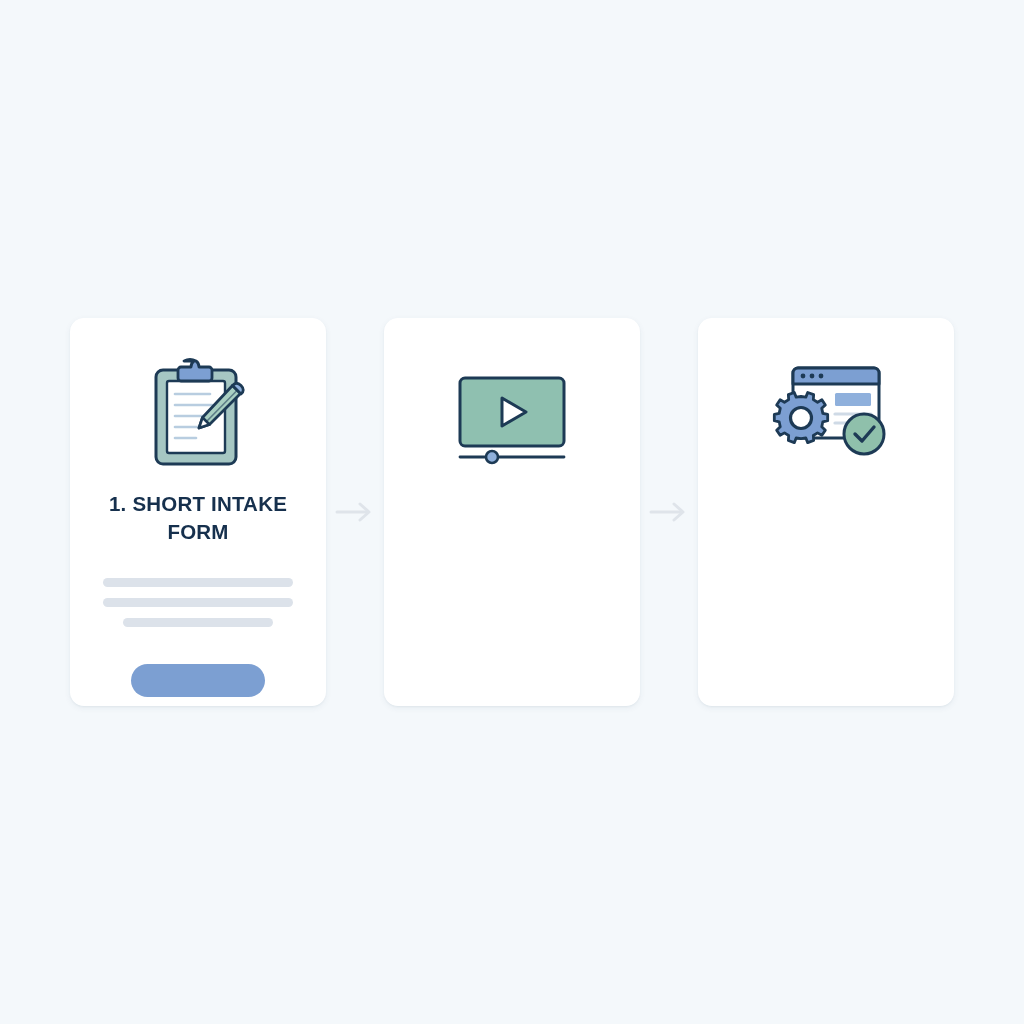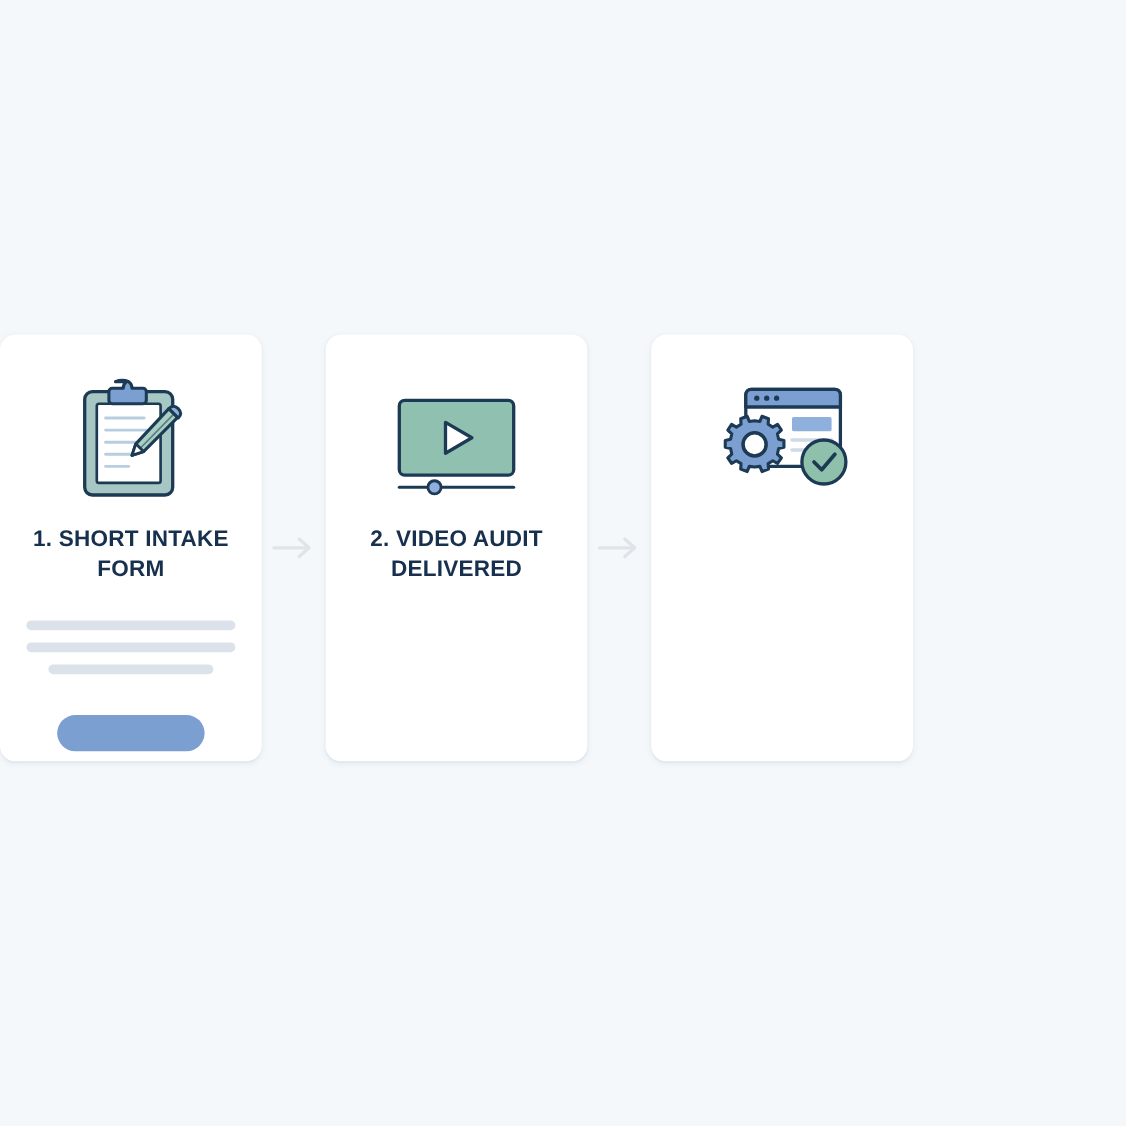--- a/index.html
+++ b/index.html
@@ -17,22 +17,22 @@
   #stage {
     position: relative;
     width: 1024px;
     height: 1024px;
   }
 
   
   .flow-row {
     position: absolute;
     left: 0;
-    top: 304px;
-    width: 830px;
+    top: 318px;
+    width: 1024px;
     height: 390px;
     display: flex;
     flex-direction: row;
     align-items: flex-start;
     justify-content: center;
   }
 
   .step-card {
     position: relative;
     width: 256px;
@@ -167,21 +167,20 @@
           <rect x="8" y="16" width="104" height="68" rx="5" fill="#8fc0b0" stroke="#1d3a55" stroke-width="3"></rect>
 
           <path d="M50 36 L74 50 L50 64 Z" fill="#ffffff" stroke="#1d3a55" stroke-width="3" stroke-linejoin="round"></path>
 
           <line x1="8" y1="95" x2="112" y2="95" stroke="#1d3a55" stroke-width="2.8" stroke-linecap="round"></line>
 
           <circle cx="40" cy="95" r="6" fill="#8fb0dc" stroke="#1d3a55" stroke-width="2.6"></circle>
         </svg>
       </div>
 
-      <div class="card-title">2. VIDEO AUDIT DELIVERED</div>
     </div>
 
     <div class="flow-arrow">
       <svg width="40" height="24" viewBox="0 0 40 24">
         <line x1="2" y1="12" x2="33" y2="12" stroke="#dfe4ea" stroke-width="3" stroke-linecap="round"></line>
         <polyline points="25,4 34,12 25,20" fill="none" stroke="#dfe4ea" stroke-width="3" stroke-linecap="round" stroke-linejoin="round"></polyline>
       </svg>
     </div>
 
     <div class="step-card">

